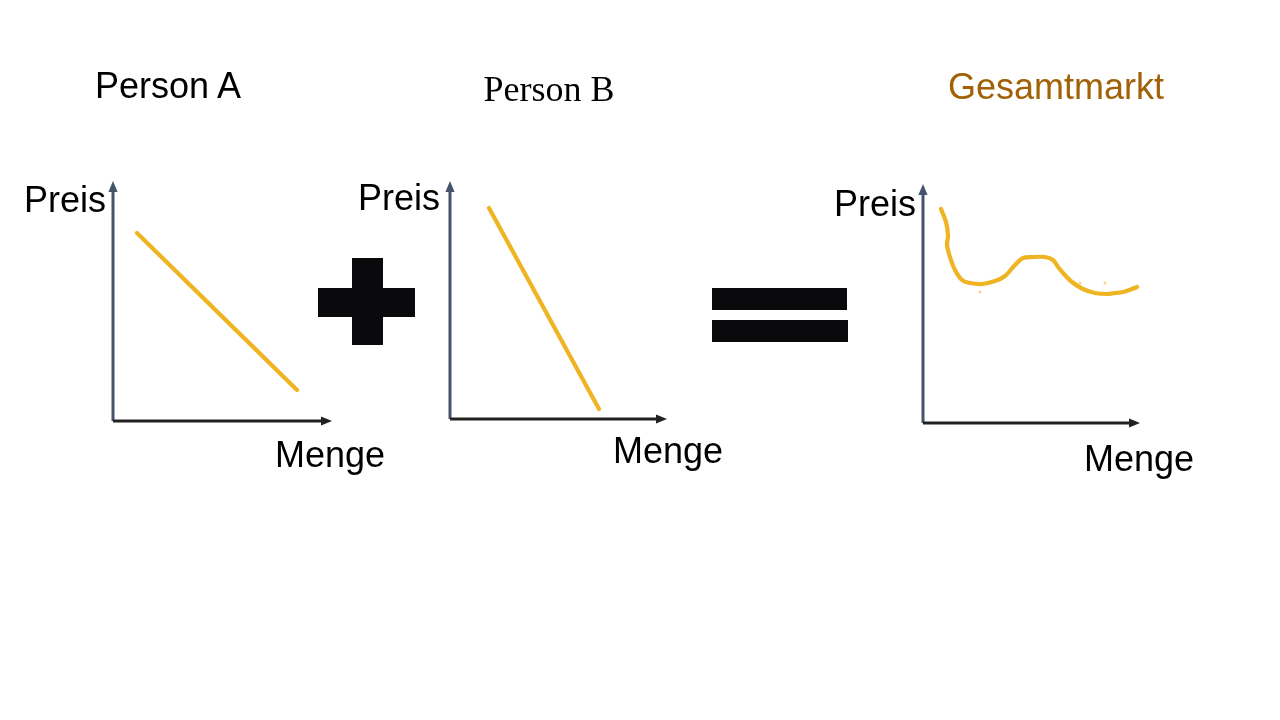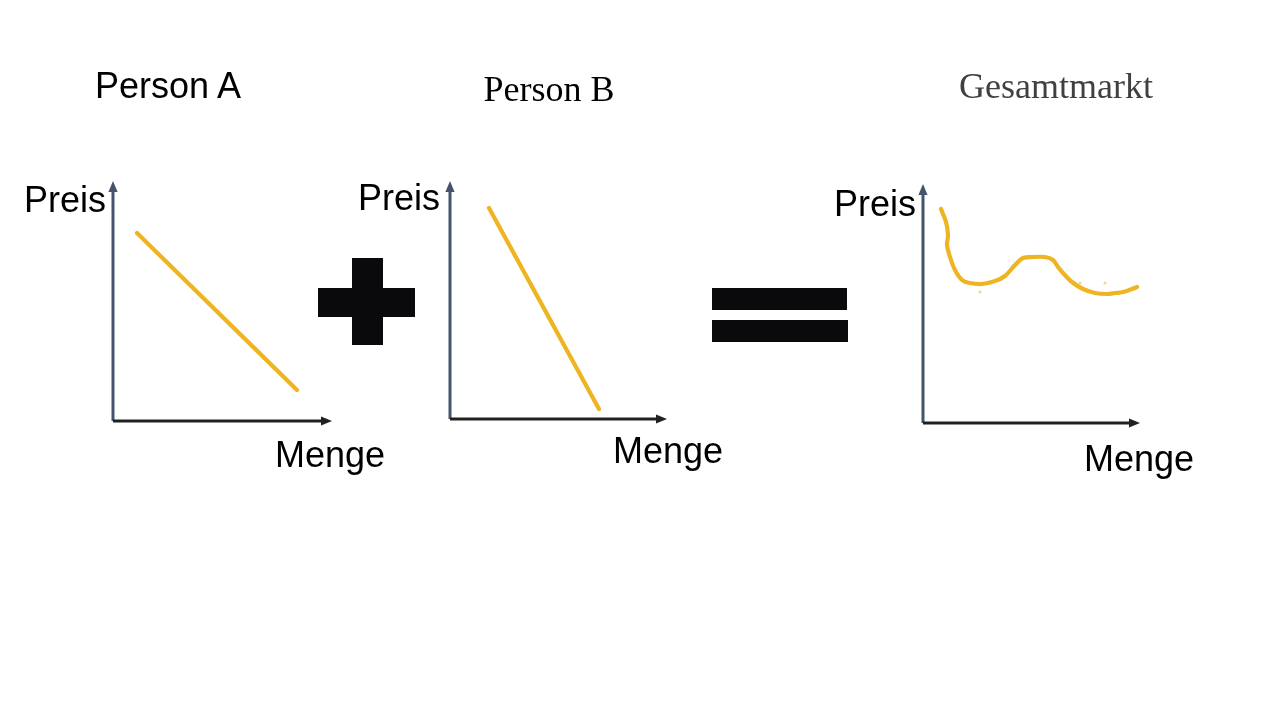--- a/index.html
+++ b/index.html
@@ -78,21 +78,21 @@
         <rect x="352" y="258" width="31" height="87" fill="#0a0a0c"></rect>
       </g>
       <g>
         <rect x="712" y="288" width="135" height="22" fill="#0a0a0c"></rect>
         <rect x="712" y="320" width="136" height="22" fill="#0a0a0c"></rect>
       </g>
     </svg>
 
   <div class="t ctr" style="left: 168px; top: 67px; color: rgb(0, 0, 0);">Person A</div>
   <div class="t ctr" style="left: 549px; top: 71px; color: rgb(0, 0, 0); font-family: Liberation Serif, serif;">Person B</div>
-  <div class="t ctr" style="left: 1056px; top: 68px; color: #404040; font-family: Liberation Serif, serif;">Gesamtmarkt</div>
+  <div class="t ctr" style="left: 1056px; top: 68px; color: #a16207;">Gesamtmarkt</div>
 
   <div class="t" style="left: 24px; top: 181px; color: rgb(0, 0, 0);">Preis</div>
   <div class="t" style="left: 358px; top: 179px; color: rgb(0, 0, 0);">Preis</div>
   <div class="t" style="left: 834px; top: 185px; color: rgb(0, 0, 0);">Preis</div>
 
   <div class="t ctr" style="left: 330px; top: 436px; color: rgb(0, 0, 0);">Menge</div>
   <div class="t ctr" style="left: 668px; top: 432px; color: rgb(0, 0, 0);">Menge</div>
   <div class="t ctr" style="left: 1139px; top: 440px; color: rgb(0, 0, 0);">Menge</div>
 
 </div>

